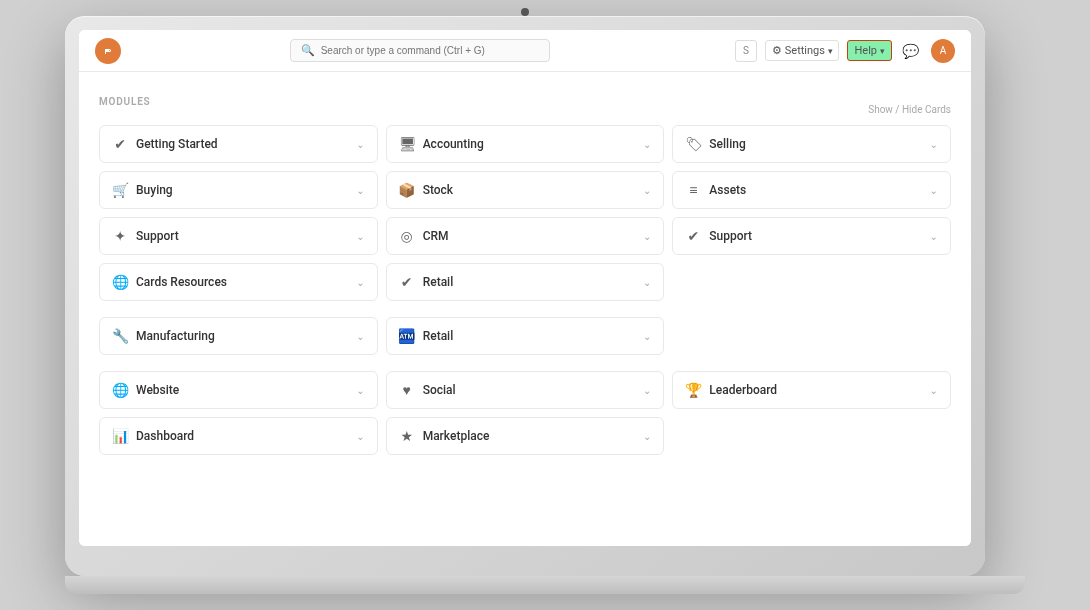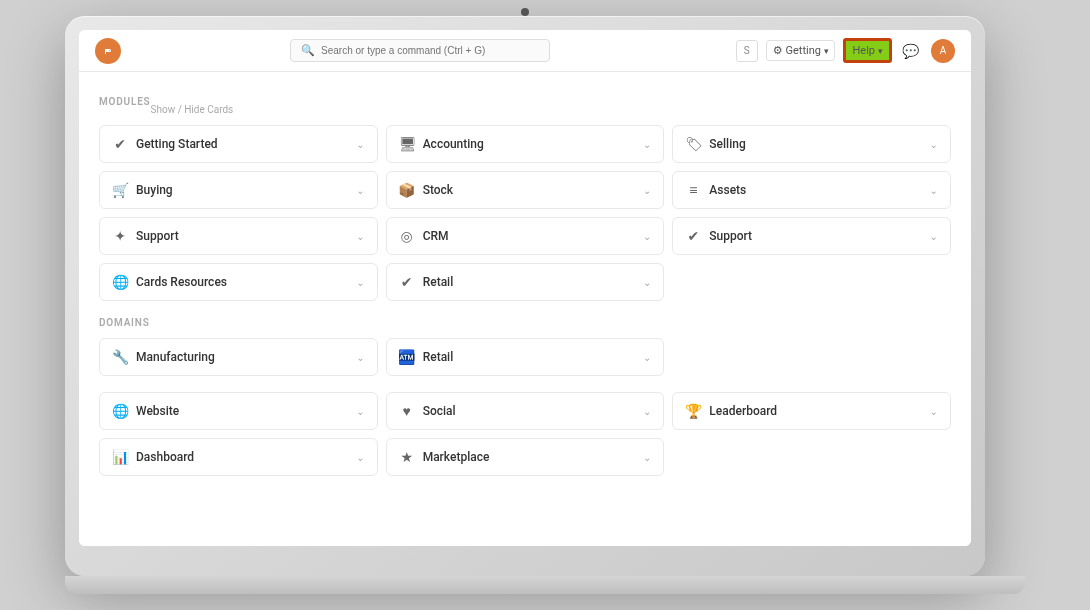--- a/index.html
+++ b/index.html
@@ -113,22 +113,22 @@
 
     .help-btn {
       display: flex;
       align-items: center;
       gap: 3px;
       font-size: 11px;
       color: #555;
       cursor: pointer;
       padding: 3px 6px;
       border-radius: 3px;
-      border: 3px solid #c2410c;
-      background: #84cc16;
+      border: 1px solid #c2410c;
+      background: #86efac;
       justify-content: space-between;
     }
 
     .icon-btn {
       font-size: 14px;
       color: #888;
       cursor: pointer;
       padding: 3px;
     }
 
@@ -148,20 +148,21 @@
     
     .main-content {
       padding: 16px 20px;
       height: calc(100% - 42px);
       overflow-y: auto;
       background: #fff;
     }
 
     .section-header {
       display: flex;
+      justify-content: space-between;
       align-items: center;
       margin-bottom: 10px;
     }
 
     .section-label {
       font-size: 10px;
       font-weight: 600;
       color: #aaa;
       letter-spacing: 0.8px;
       text-transform: uppercase;
@@ -259,21 +260,21 @@
 
         <div class="search-bar">
           <span class="search-icon-sm">🔍</span>
           <input type="text" placeholder="Search or type a command (Ctrl + G)" style="">
         </div>
 
         <div class="topbar-right">
           <div style="width:22px;height:22px;border:1px solid #ddd;border-radius:3px;display:flex;align-items:center;justify-content:center;font-size:10px;color:#888;cursor:pointer;">S</div>
           <div class="settings-btn">
             <span>⚙</span>
-            <span>Getting</span>
+            <span>Settings</span>
             <span style="font-size:9px;">▾</span>
           </div>
           <div class="help-btn">
             <span>Help</span>
             <span style="font-size:9px;">▾</span>
           </div>
           <div class="icon-btn">💬</div>
           <div class="avatar-icon">A</div>
         </div>
       </div>
@@ -363,23 +364,20 @@
           <div class="module-card">
             <div class="module-card-left">
               <span class="module-icon">✔</span>
               <span class="module-name">Retail</span>
             </div>
             <span class="chevron-icon">⌄</span>
           </div>
           <div class="empty-cell"></div>
         </div>
 
-        <div class="section-header">
-          <span class="section-label">DOMAINS</span>
-        </div>
 
         <div class="domains-grid">
           <div class="module-card">
             <div class="module-card-left">
               <span class="module-icon">🔧</span>
               <span class="module-name">Manufacturing</span>
             </div>
             <span class="chevron-icon">⌄</span>
           </div>
           <div class="module-card">

